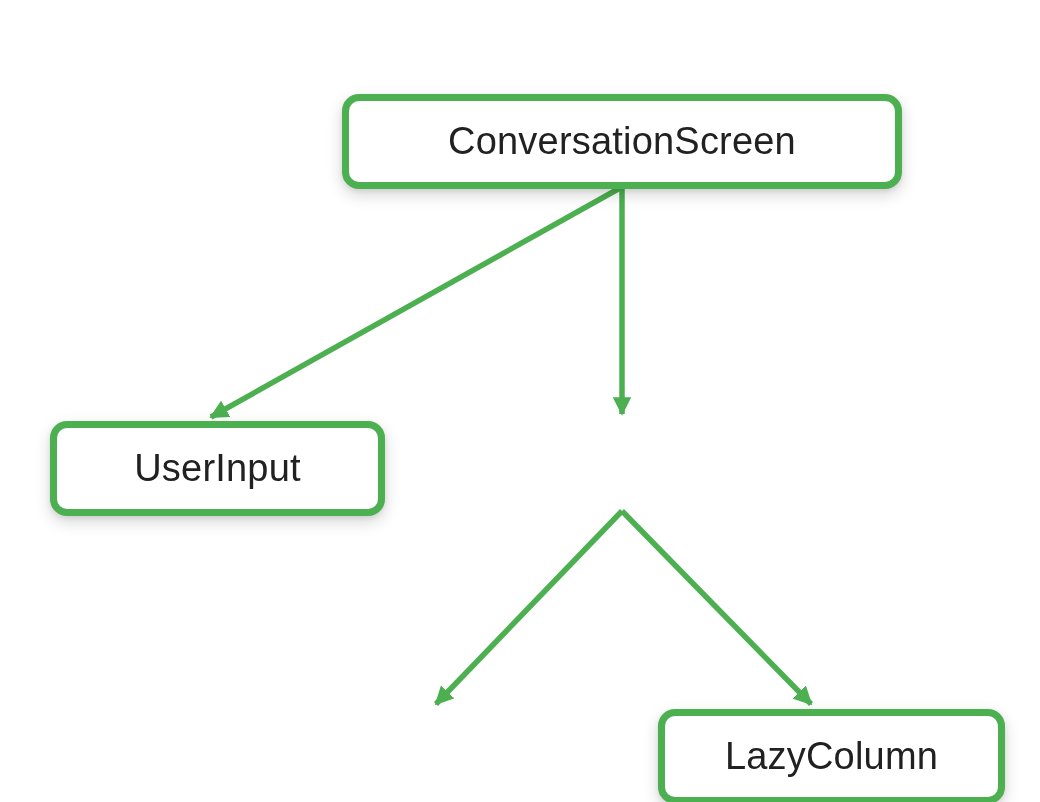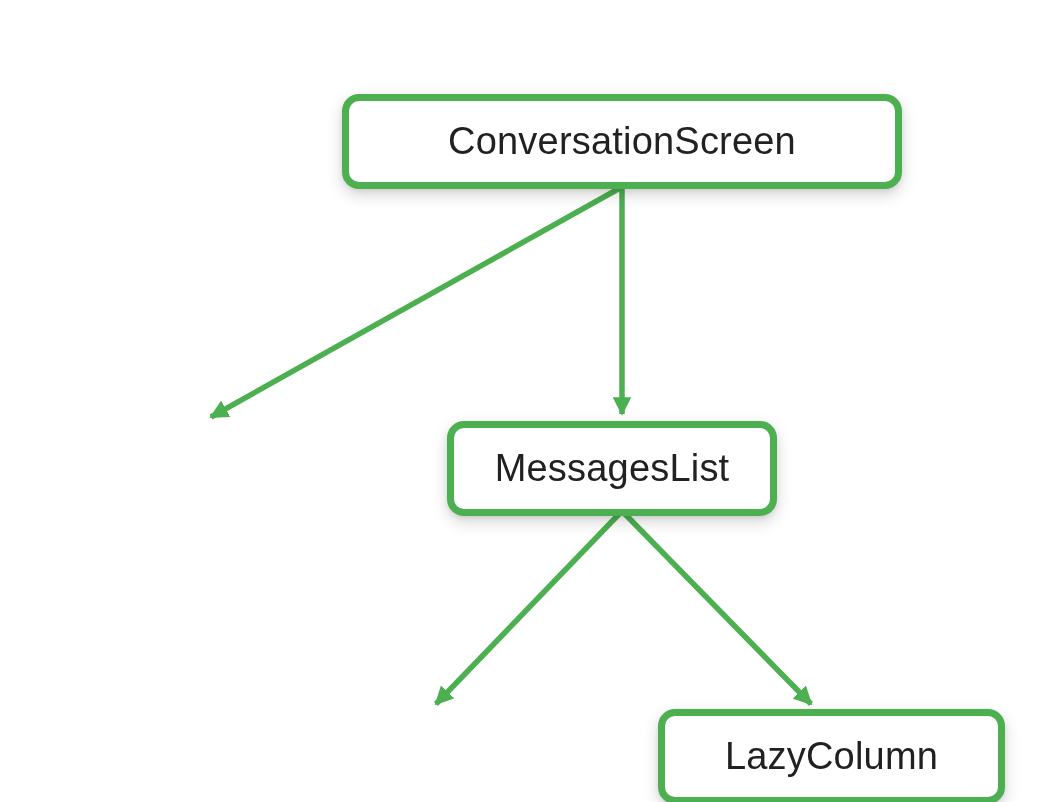--- a/index.html
+++ b/index.html
@@ -62,23 +62,23 @@
     <line class="edge" x1="620" y1="147" x2="211" y2="376" marker-end="url(#arrowhead)"></line>
     <line class="edge" x1="622" y1="147" x2="622" y2="373" marker-end="url(#arrowhead)"></line>
     <line class="edge" x1="622" y1="470" x2="436" y2="663" marker-end="url(#arrowhead)"></line>
     <line class="edge" x1="622" y1="470" x2="811" y2="663" marker-end="url(#arrowhead)"></line>
   </svg>
 
   <div class="node node-conversation-screen">
     <span class="node-label">ConversationScreen</span>
   </div>
 
+  <div class="node node-user-input">
+    <span class="node-label">UserInput</span>
+  </div>
 
-  <div class="node node-messages-list">
-    <span class="node-label">MessagesList</span>
-  </div>
 
 
   <div class="node node-lazy-column">
     <span class="node-label">LazyColumn</span>
   </div>
 
 </div>
 
 </body></html>

